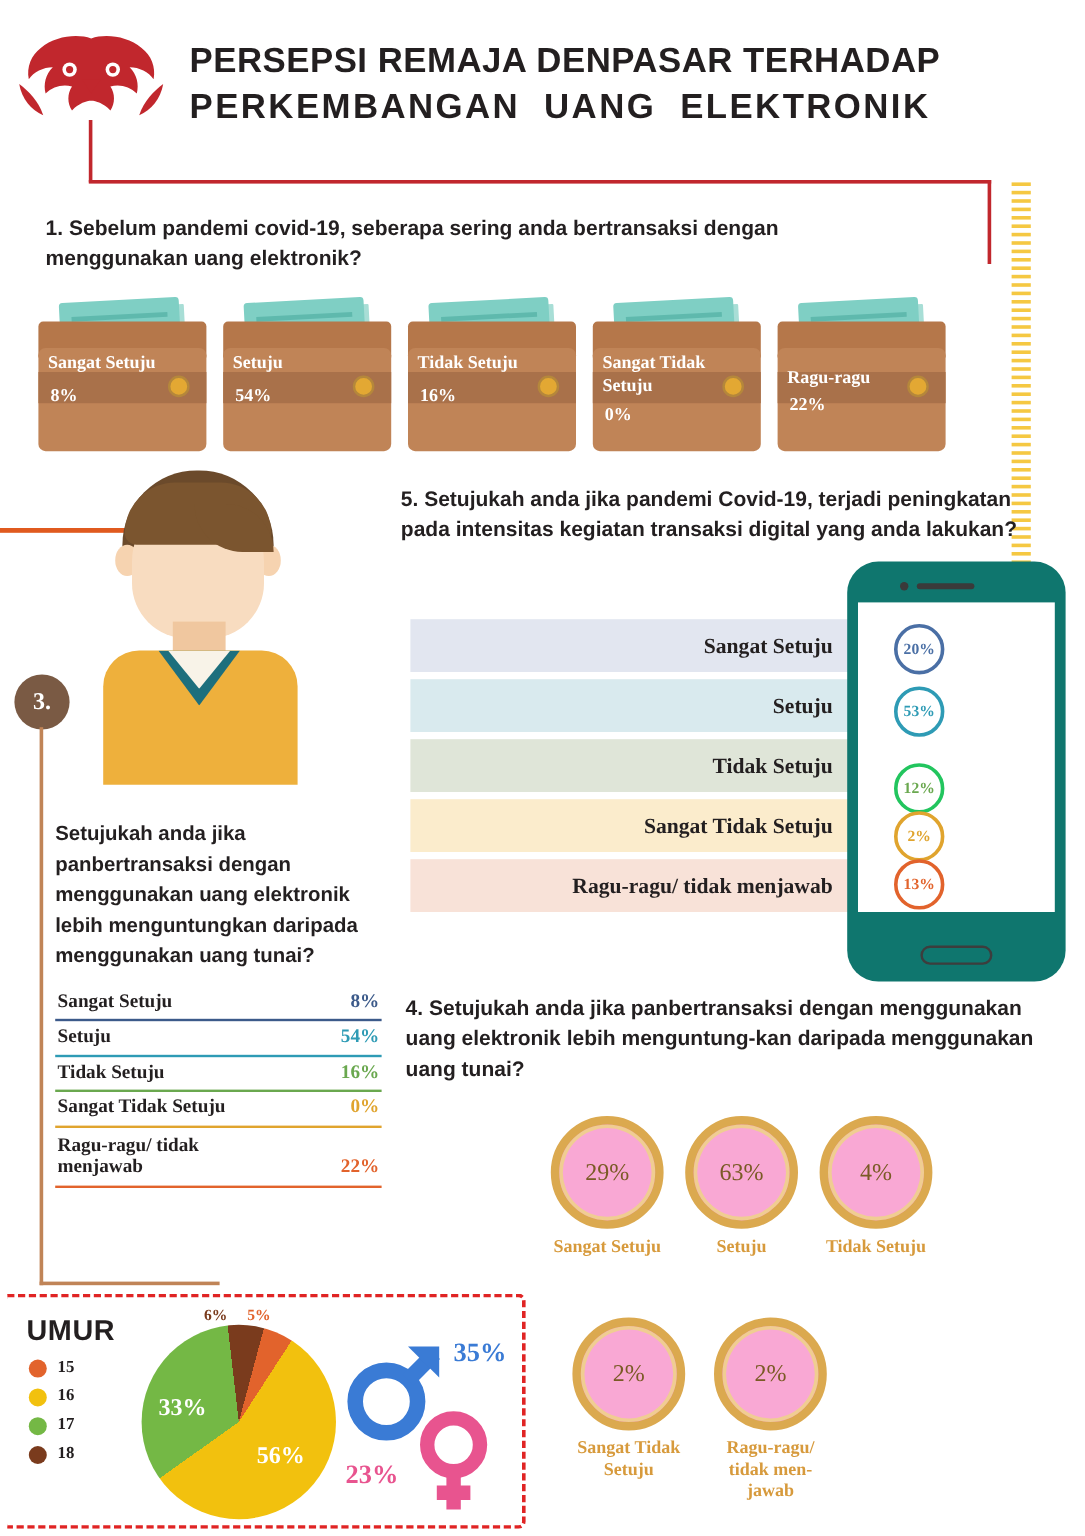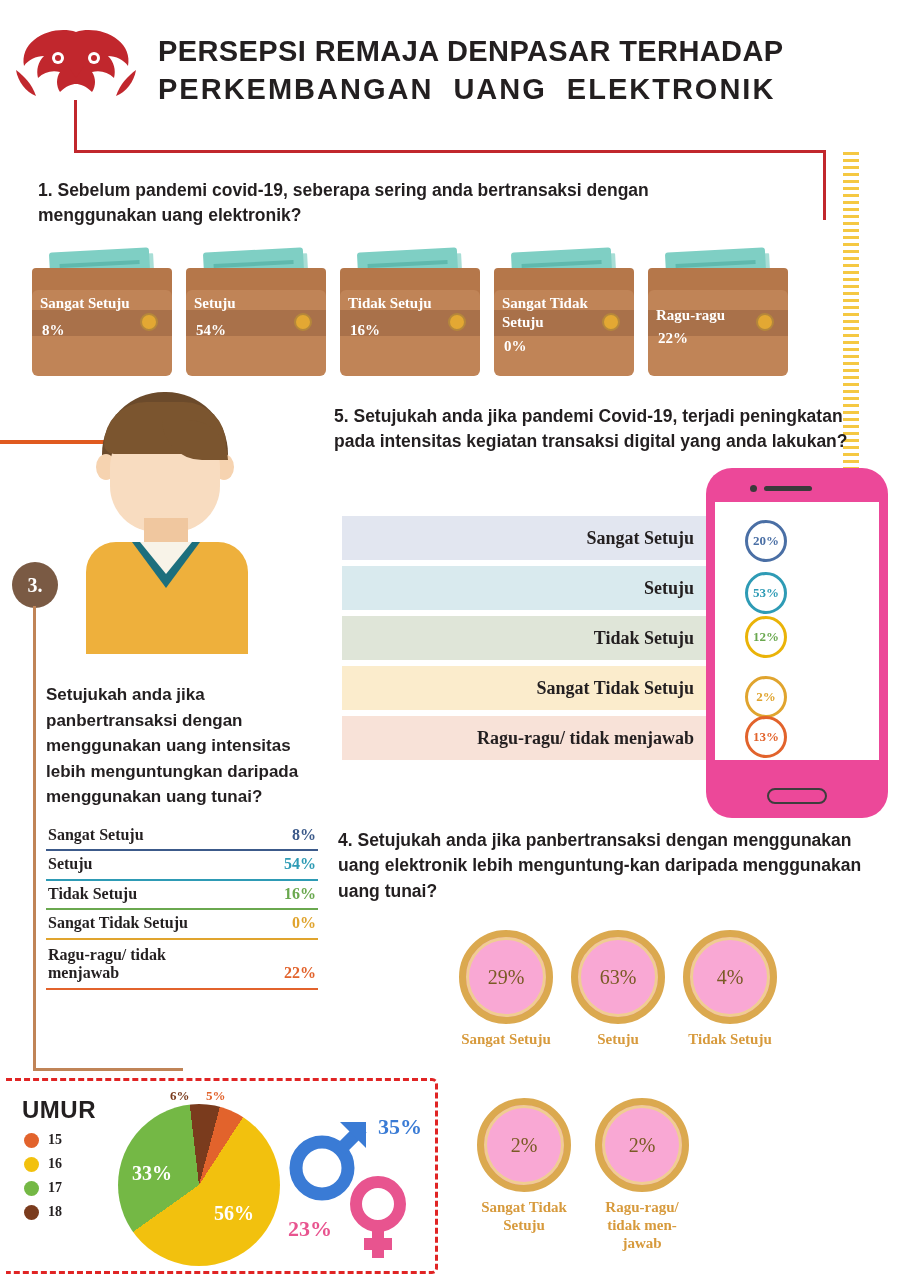--- a/index.html
+++ b/index.html
@@ -117,21 +117,21 @@
   .q2-bars { position: absolute; left: 342px; top: 516px; width: 368px; }
   .q2-bar {
     height: 44px; margin-bottom: 6px; display: flex; align-items: center; justify-content: flex-end;
     padding-right: 16px; font-family: "Liberation Serif", serif; font-weight: bold;
     font-size: 18px; color: #231f20;
   }
 
   
   .phone {
     position: absolute; left: 706px; top: 468px; width: 182px; height: 350px;
-    background: #ec4899; border-radius: 26px;
+    background: #0f766e; border-radius: 26px;
   }
   .phone .screen { position: absolute; left: 9px; top: 34px; width: 164px; height: 258px; background: #fff; }
   .phone .speaker { position: absolute; left: 58px; top: 18px; width: 48px; height: 5px; background: #3a3a3a; border-radius: 3px; }
   .phone .cam { position: absolute; left: 44px; top: 17px; width: 7px; height: 7px; border-radius: 50%; background: #3a3a3a; }
   .phone .home { position: absolute; left: 61px; bottom: 14px; width: 60px; height: 16px; border-radius: 9px; border: 2px solid #3d3d3d; }
   .pcircle {
     position: absolute; left: 30px; width: 42px; height: 42px; border-radius: 50%;
     background: #fff; display: flex; align-items: center; justify-content: center;
     font-family: "Liberation Serif", serif; font-weight: bold; font-size: 13px;
   }
@@ -324,21 +324,21 @@
     <div class="p-neck"></div>
     <div class="p-body"></div>
     <div class="p-collar"></div>
     <div class="p-collar-in"></div>
   </div>
 
   <div class="three-badge">3.</div>
   <div class="ln-left-vert"></div>
   <div class="ln-left-horiz2"></div>
 
-  <div class="q3-text">Setujukah anda jika panbertransaksi dengan menggunakan uang intensitas lebih menguntungkan daripada menggunakan uang tunai?</div>
+  <div class="q3-text">Setujukah anda jika panbertransaksi dengan menggunakan uang elektronik lebih menguntungkan daripada menggunakan uang tunai?</div>
   <div class="q3-table">
     <div class="q3-row" style="border-bottom-color:#3c5a8a">
       <span>Sangat Setuju</span>
       <span class="val" style="color:#3c5a8a">8%</span>
     </div>
     <div class="q3-row" style="border-bottom-color:#2e9bb5">
       <span>Setuju</span>
       <span class="val" style="color:#2e9bb5">54%</span>
     </div>
     <div class="q3-row" style="border-bottom-color:#6aa84f">
@@ -373,21 +373,21 @@
         <span>Ragu-ragu/ tidak menjawab</span>
       </div>
   </div>
 
   <div class="phone">
     <div class="cam"></div>
     <div class="speaker"></div>
     <div class="screen">
       <div class="pcircle" style="top:18px; border:3px solid #4a6fa5; color:#4a6fa5">20%</div>
       <div class="pcircle" style="top:70px; border:3px solid #2e9bb5; color:#2e9bb5">53%</div>
-      <div class="pcircle" style="top:114px; border:3px solid #eab308; color:#6aa84f">12%</div>
+      <div class="pcircle" style="top:134px; border:3px solid #22c55e; color:#6aa84f">12%</div>
       <div class="pcircle" style="top:174px; border:3px solid #e0a42e; color:#e0a42e">2%</div>
       <div class="pcircle" style="top:214px; border:3px solid #e2632c; color:#e2632c">13%</div>
     </div>
     <div class="home"></div>
   </div>
 
   <div class="q4-text">4. Setujukah anda jika panbertransaksi dengan menggunakan uang elektronik lebih menguntung-kan daripada menggunakan uang tunai?</div>
   <div class="coins">
     <div class="coin-item" style="left:0px; top:0px">
       <div class="coin">29%</div>

